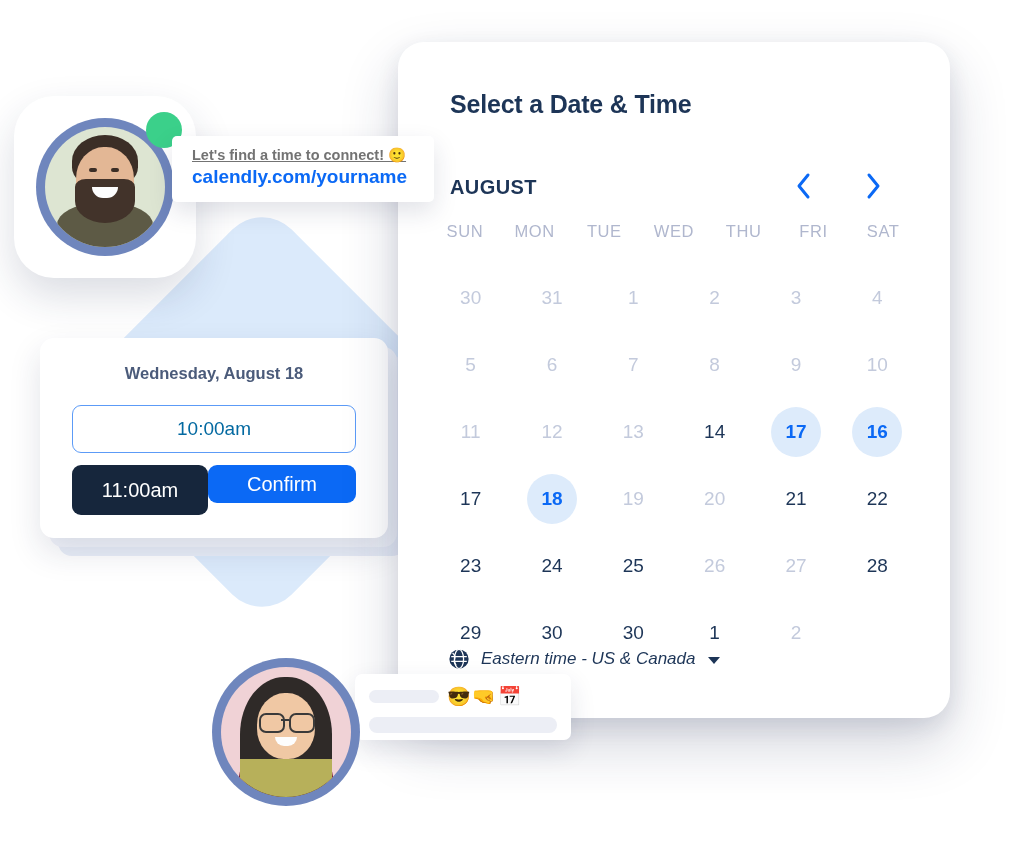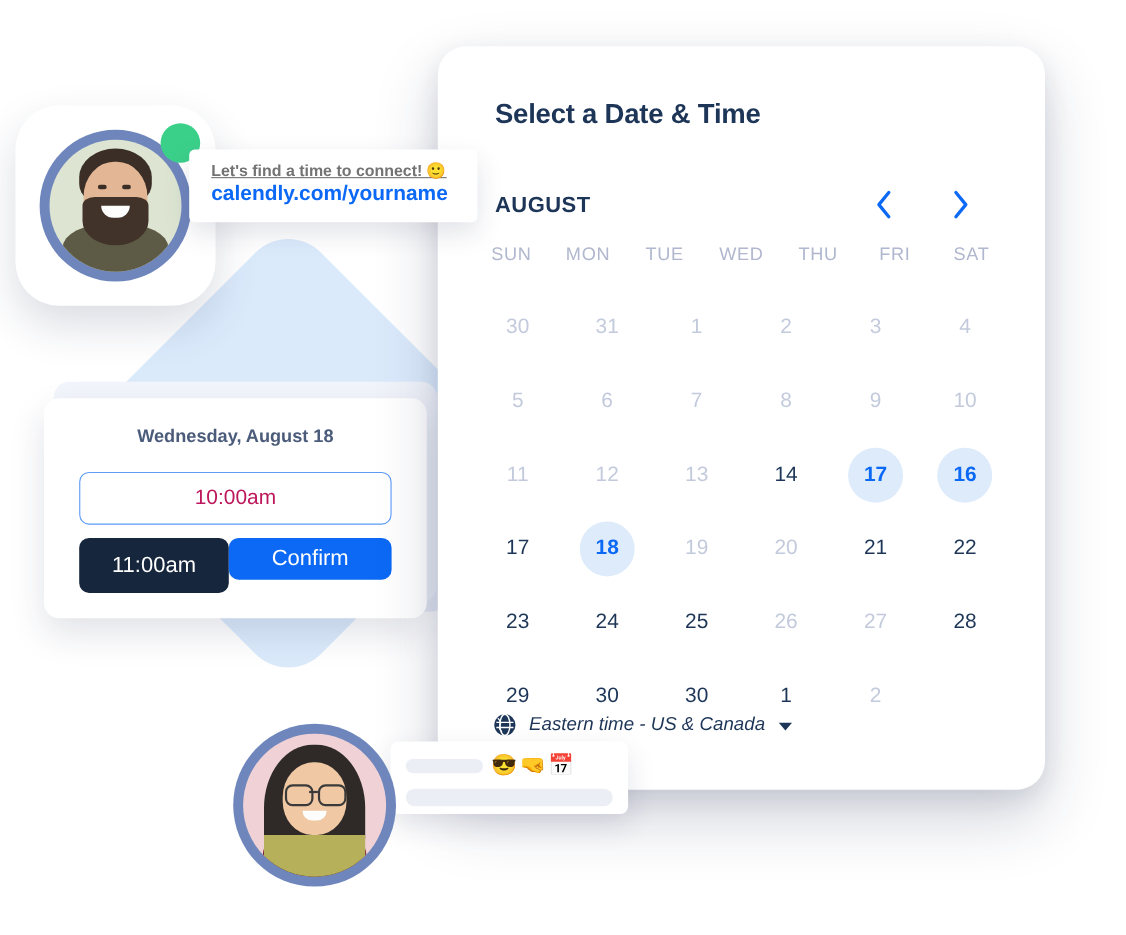--- a/index.html
+++ b/index.html
@@ -265,40 +265,39 @@
   }
   .slot-card {
     position: absolute;
     left: 0;
     top: 0;
     width: 348px;
     height: 200px;
     background: #ffffff;
     border-radius: 14px;
     box-shadow: 0 14px 32px rgba(29, 42, 81, 0.13);
-    margin-top: 24px;
   }
   .slot-date {
     text-align: center;
     font-size: 16.5px;
     font-weight: bold;
     color: #4b5b7a;
     margin-top: 26px;
   }
   .slot-primary {
     margin: 22px 32px 0 32px;
     height: 48px;
     border: 1.5px solid #5c9bf7;
     border-radius: 9px;
     background: #ffffff;
     display: flex;
     align-items: center;
     justify-content: center;
     font-size: 19px;
-    color: #be185d;
+    color: #0369a1;
     cursor: pointer;
     box-sizing: border-box;
   }
   .slot-actions {
     margin: 12px 32px 0 32px;
     display: flex;
   }
   .slot-time-dark {
     flex: 1;
     height: 50px;

